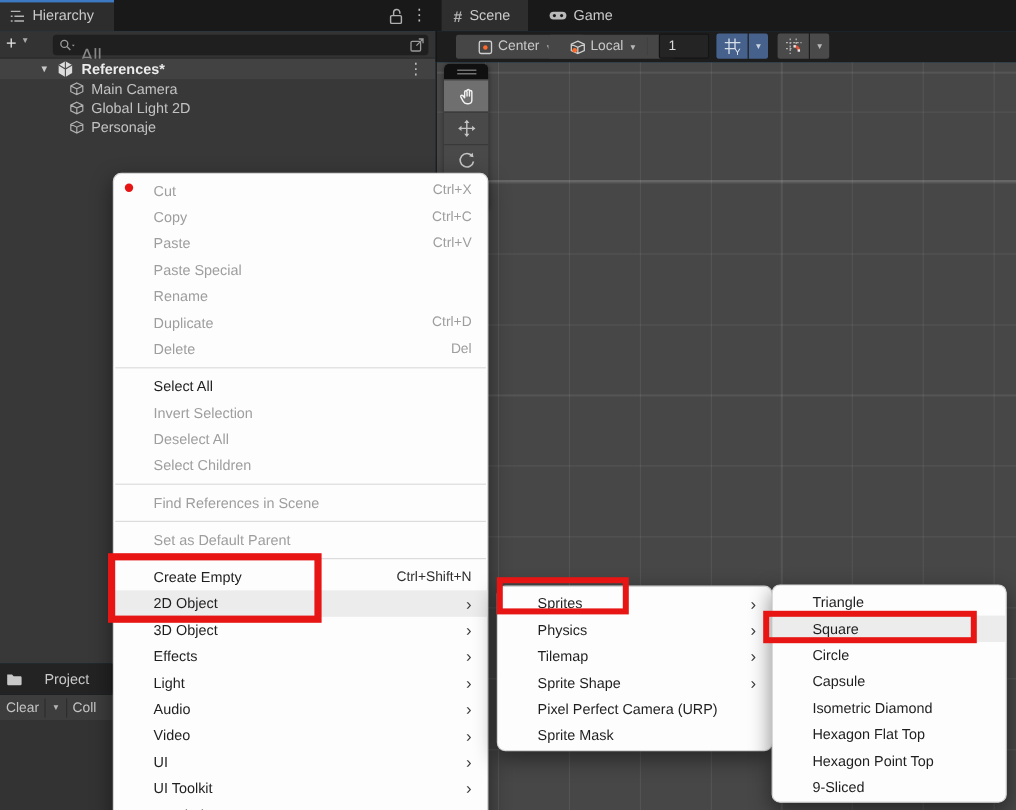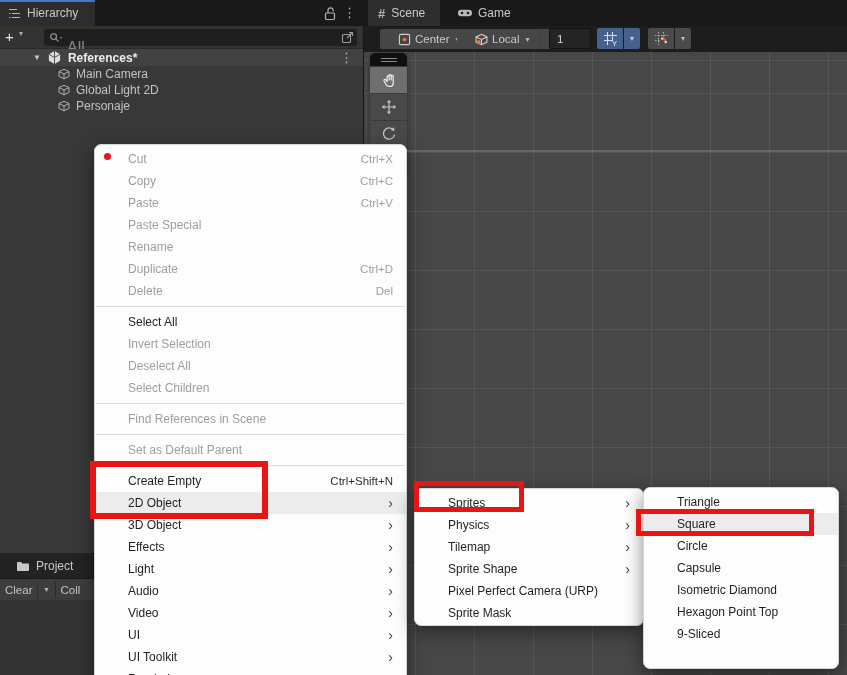--- a/index.html
+++ b/index.html
@@ -31,21 +31,21 @@
   #scene-row{left:0;top:49px;width:363px;height:17px;background:#424242;display:flex;align-items:center;}
   .foldout{color:#c8c8c8;font-size:8px;margin-left:33px;}
   #scene-row .lbl{font-size:12px;font-weight:bold;color:#ebebeb;margin-left:6px;}
   #scene-row .kebab{margin-left:auto;margin-right:10px;}
   .kebab{color:#bdbdbd;font-size:13px;line-height:13px;}
   .trow{left:0;width:363px;height:16px;display:flex;align-items:center;padding-left:58px;gap:6px;}
   .trow .lbl{font-size:12px;color:#c2c2c2;}
 
   
   #bstrip{left:0;top:553px;width:363px;height:25px;background:#181818;}
-  #proj-tab{left:0;top:553px;width:93px;height:25px;background:#232323;display:flex;align-items:center;gap:6px;padding-left:16px;}
+  #proj-tab{left:0;top:553px;width:93px;height:25px;background:#232323;display:flex;align-items:center;gap:18px;padding-left:5px;}
   #console-bar{left:0;top:578px;width:363px;height:22px;background:#3d3d3d;border-top:1px solid #1a1a1a;display:flex;align-items:center;}
   #console-bar .b{font-size:11.5px;color:#c4c4c4;padding:0 5px;}
   .vsep{width:1px;height:16px;background:#2d2d2d;}
   #console-bar .car{font-size:8px;color:#b5b5b5;padding:0 6px;}
   #console-body{left:0;top:600px;width:363px;height:75px;background:#333333;}
 
   
   #scene-bar{left:363px;top:26px;width:484px;height:26px;background:#1d1d1d;border-left:1px solid #141414;}
   .tbtn{position:absolute;top:29px;height:20px;background:#464646;border-radius:2px;display:flex;align-items:center;gap:4px;padding:0 18px;color:#c9c9c9;font-size:11.5px;}
   .tbtn .car{font-size:8px;color:#b8b8b8;margin-left:2px;}
@@ -384,20 +384,23 @@
     <div class="mi on">
         <span class="txt">Circle</span>
       </div>
     <div class="mi on">
         <span class="txt">Capsule</span>
       </div>
     <div class="mi on">
         <span class="txt">Isometric Diamond</span>
       </div>
     <div class="mi on">
+        <span class="txt">Hexagon Flat Top</span>
+      </div>
+    <div class="mi on">
         <span class="txt">Hexagon Point Top</span>
       </div>
     <div class="mi on">
         <span class="txt">9-Sliced</span>
       </div>
   </div>
 
   <div class="redbox" style="left:90px;top:461px;width:178px;height:58px"></div>
   <div class="redbox thin" style="left:414px;top:481px;width:110px;height:31px"></div>
   <div class="redbox thin" style="left:636px;top:509px;width:178px;height:27px"></div>

